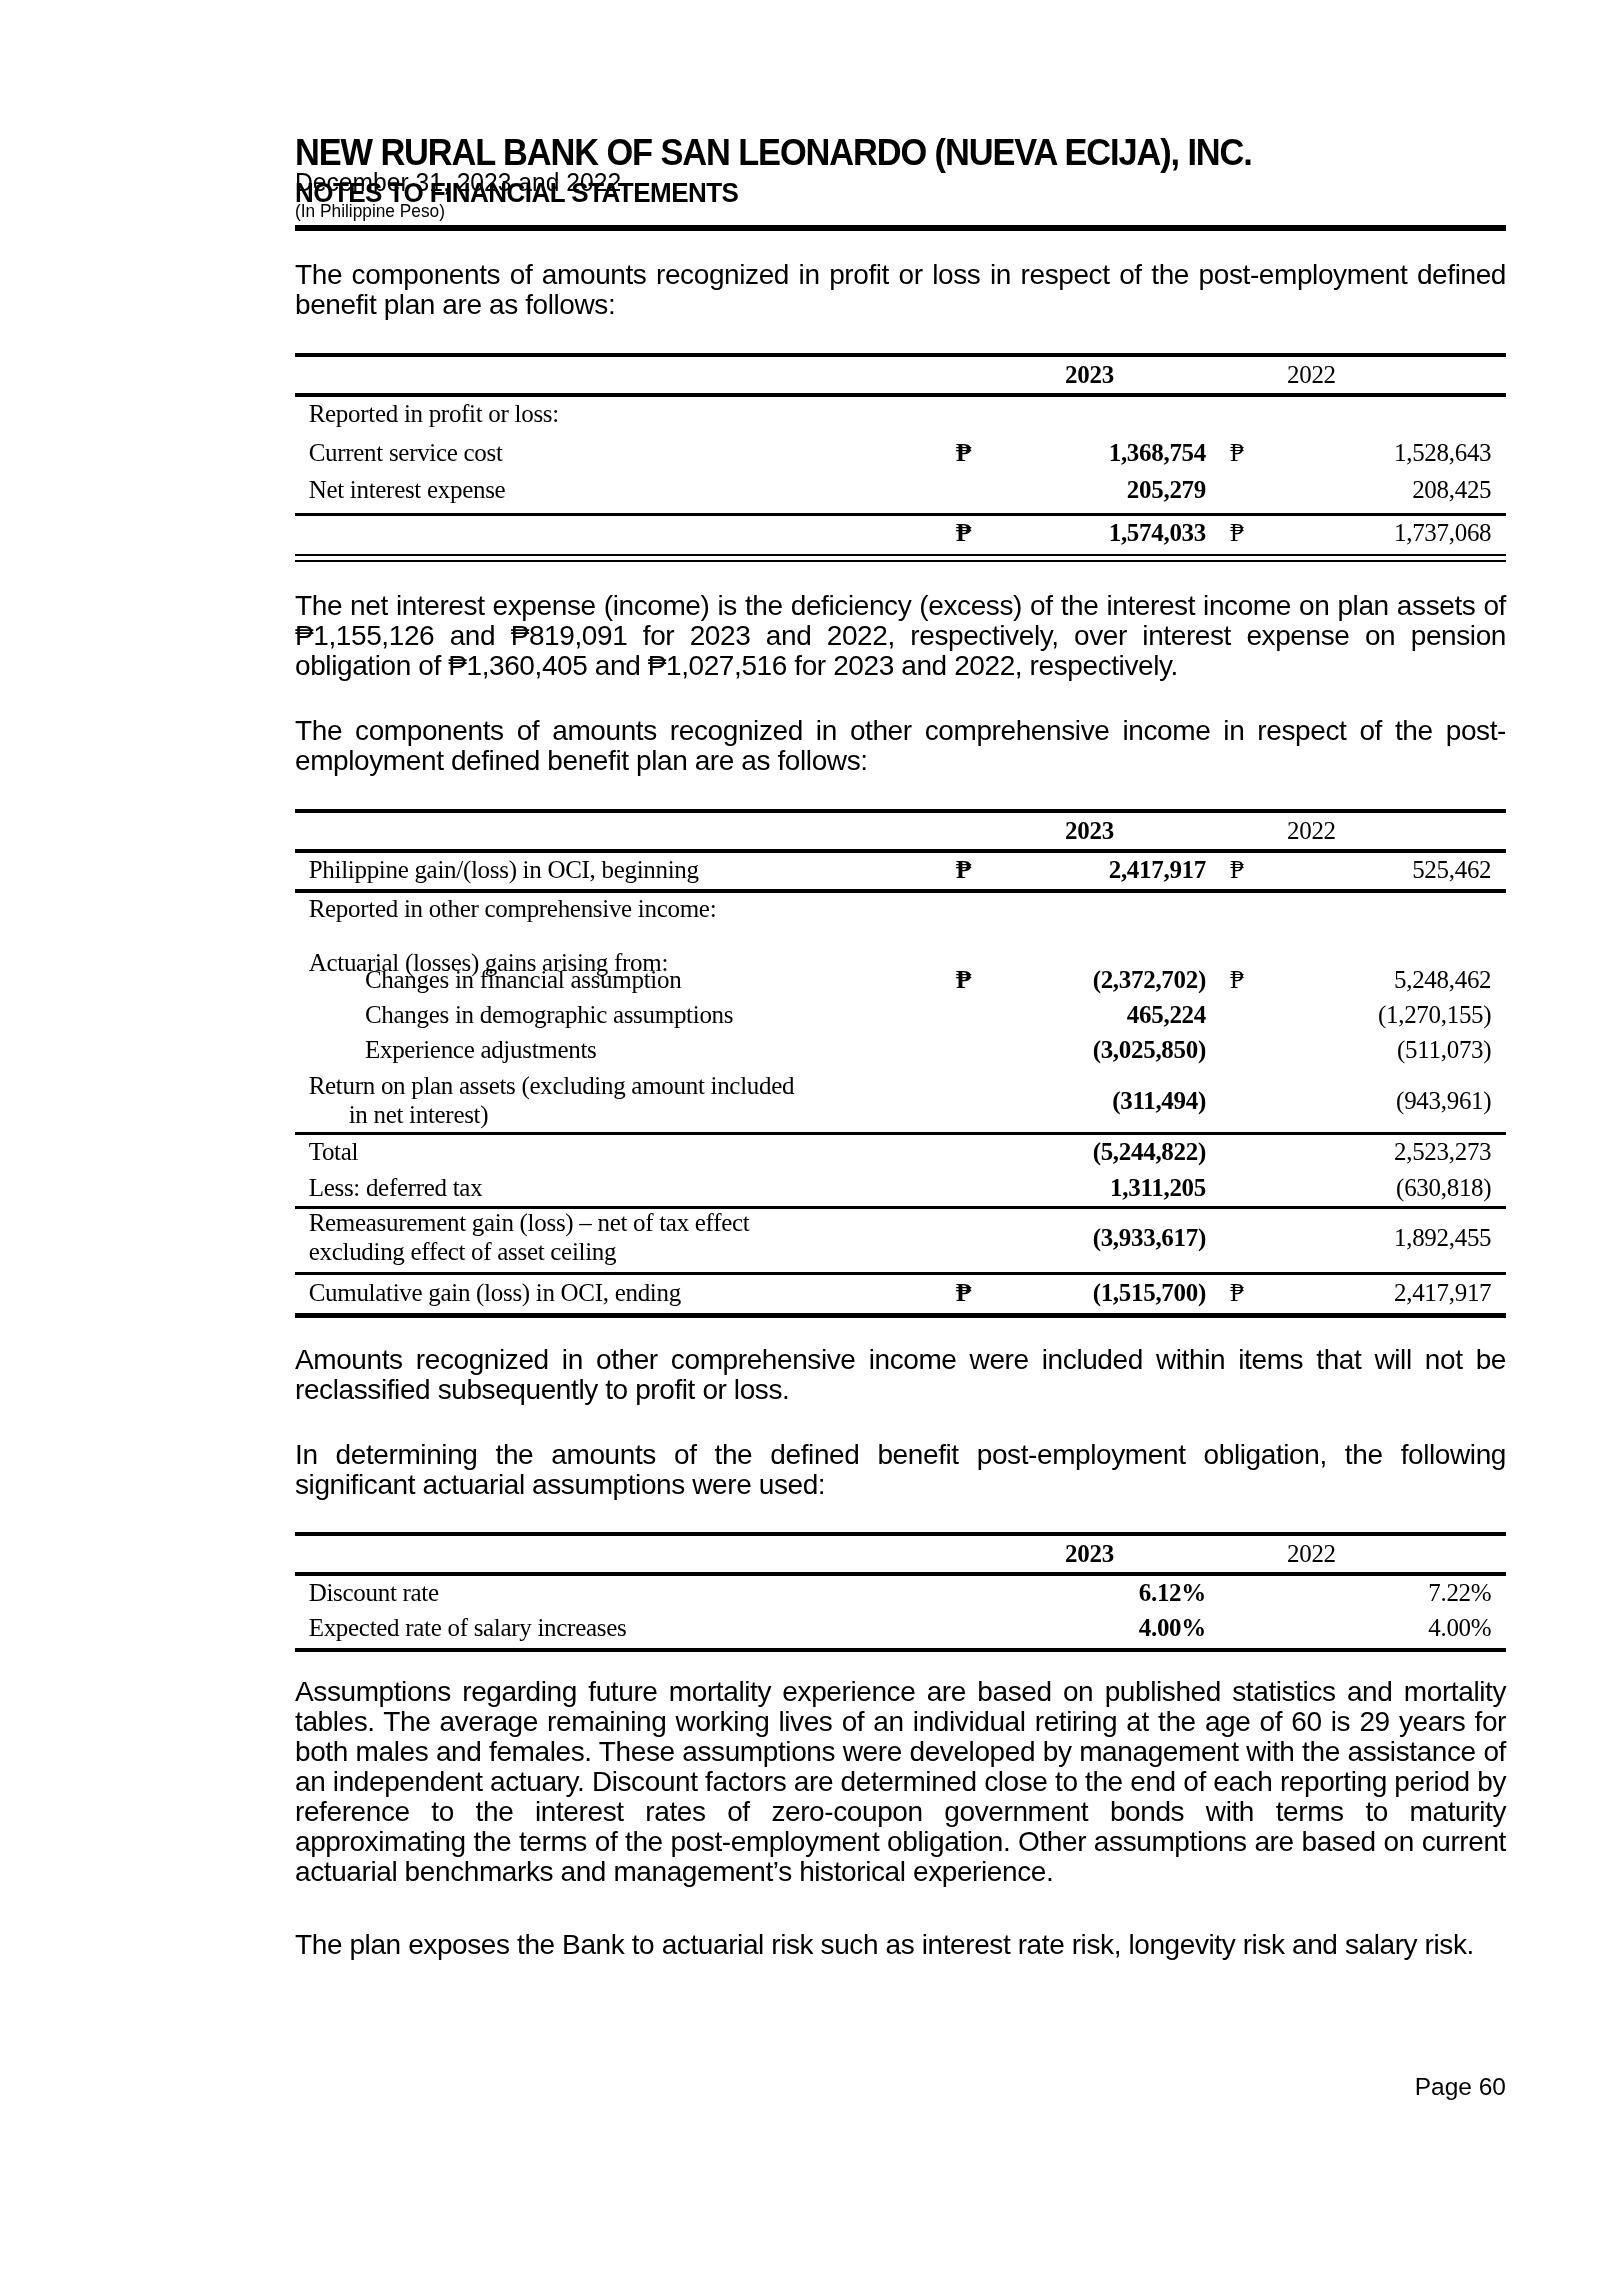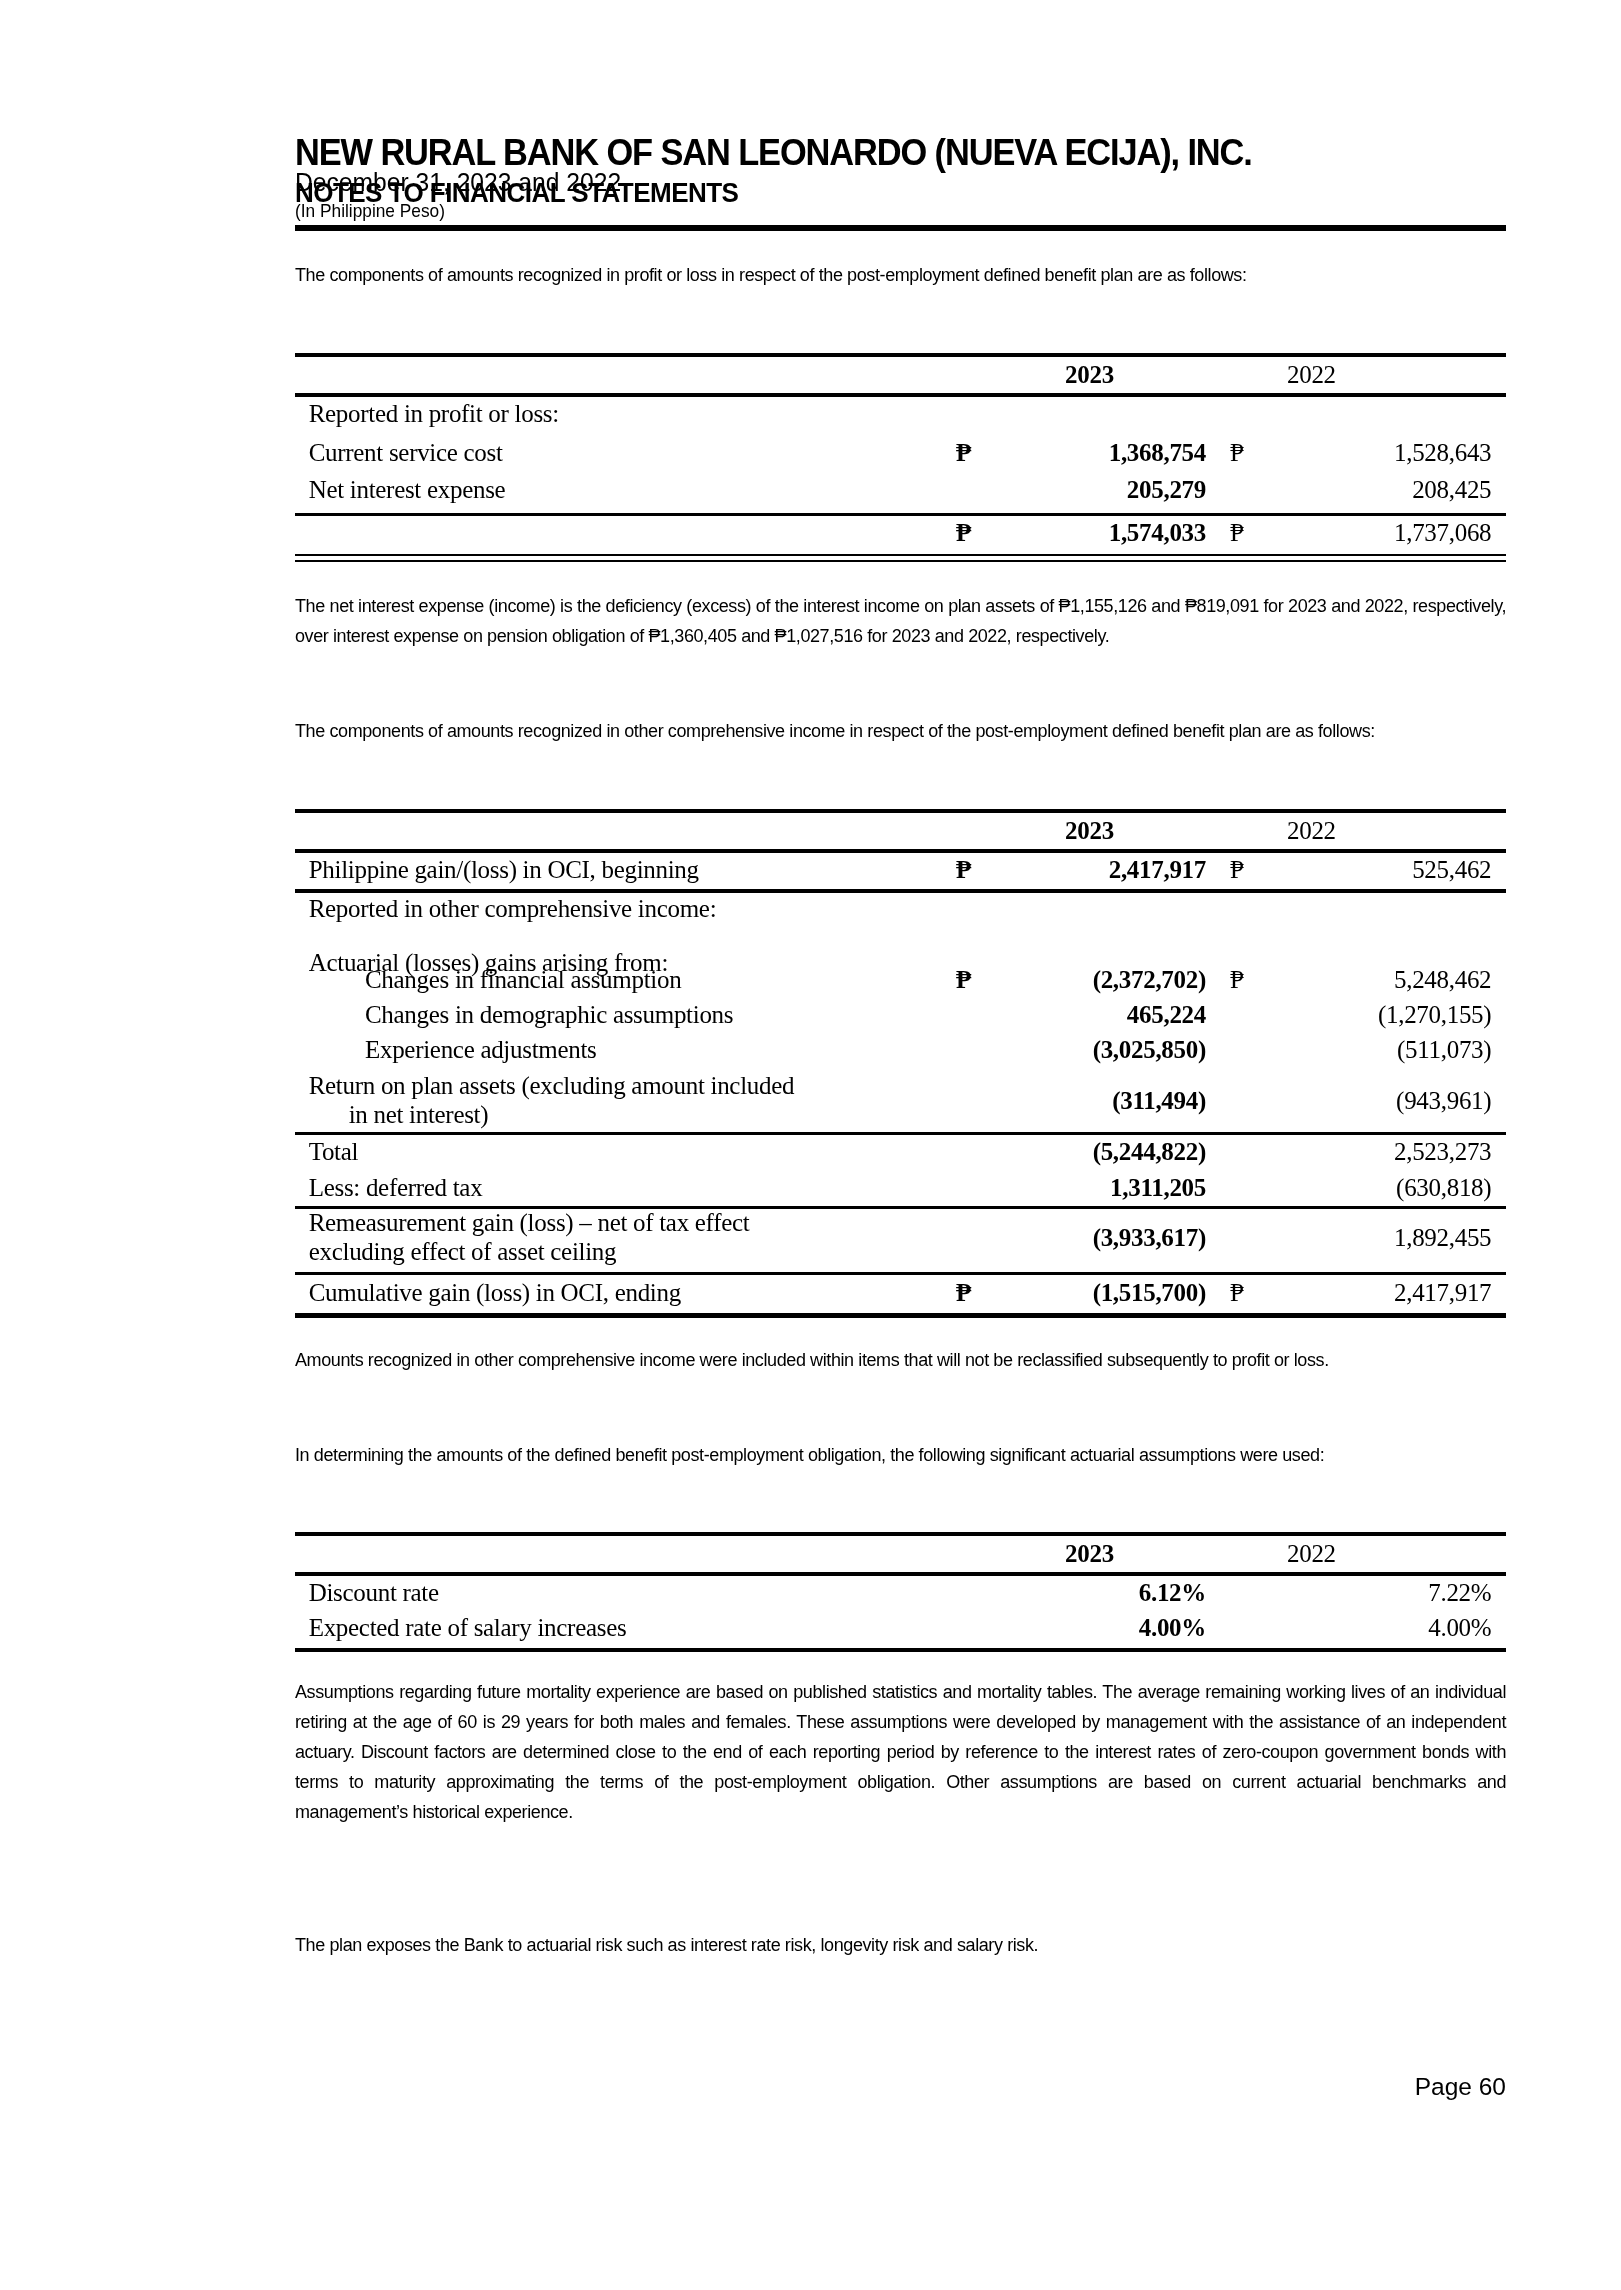--- a/index.html
+++ b/index.html
@@ -10,21 +10,21 @@
   .hdr-title { position: absolute; top: 132px; left: 0; font-size: 37px; font-weight: bold;
                letter-spacing: -1.2px; white-space: nowrap; transform: scaleX(0.93); transform-origin: left; }
   .hdr-sub { position: absolute; top: 177px; left: 0; font-size: 28px; font-weight: bold;
              letter-spacing: -0.6px; white-space: nowrap; transform: scaleX(0.93); transform-origin: left; }
   .hdr-date { position: absolute; top: 212px; left: 0; font-size: 26.5px; white-space: nowrap;
               transform: scaleX(0.93); transform-origin: left; }
   .hdr-unit { position: absolute; top: 247px; left: 0; font-size: 18.6px; white-space: nowrap;
               transform: scaleX(0.93); transform-origin: left; }
   .hdr-rule { position: absolute; top: 225px; left: 0; width: 1211px; height: 5.9px; background: #000; }
 
-  .para { position: absolute; left: 0; width: 1211px; font-size: 18px; line-height: 30px;
+  .para { position: absolute; left: 0; width: 1211px; font-size: 28px; line-height: 30px;
           text-align: justify; letter-spacing: -0.4px; }
   .para.last { text-align: left; }
 
   .tbl { position: absolute; left: 0; width: 1211px; font-size: 25px; letter-spacing: -0.3px; }
   .rule { position: absolute; left: 0; width: 1211px; background: #000; }
   .rule.thick { height: 3.9px; }
   .rule.thin { height: 2.9px; }
   .rule.dbl { height: 7.8px; background: transparent; border-top: 2.9px solid #000; border-bottom: 2.9px solid #000; box-sizing: border-box; }
 
   .row { position: absolute; left: 0; width: 1211px; height: 35px; font-family: Liberation Serif, serif; }

